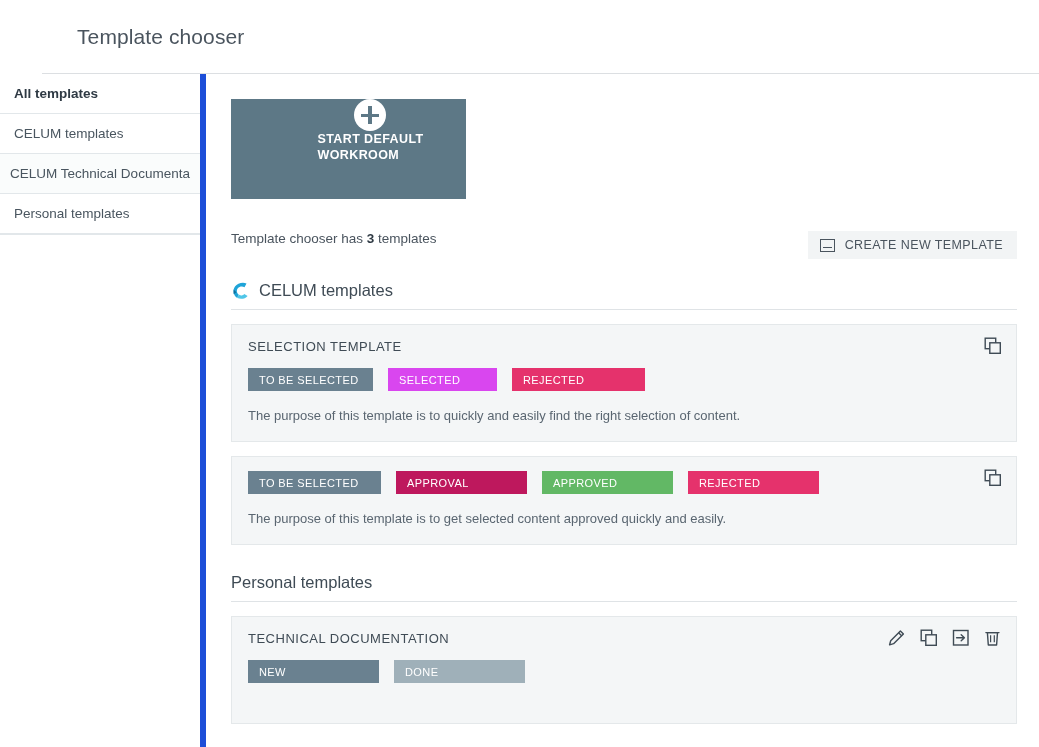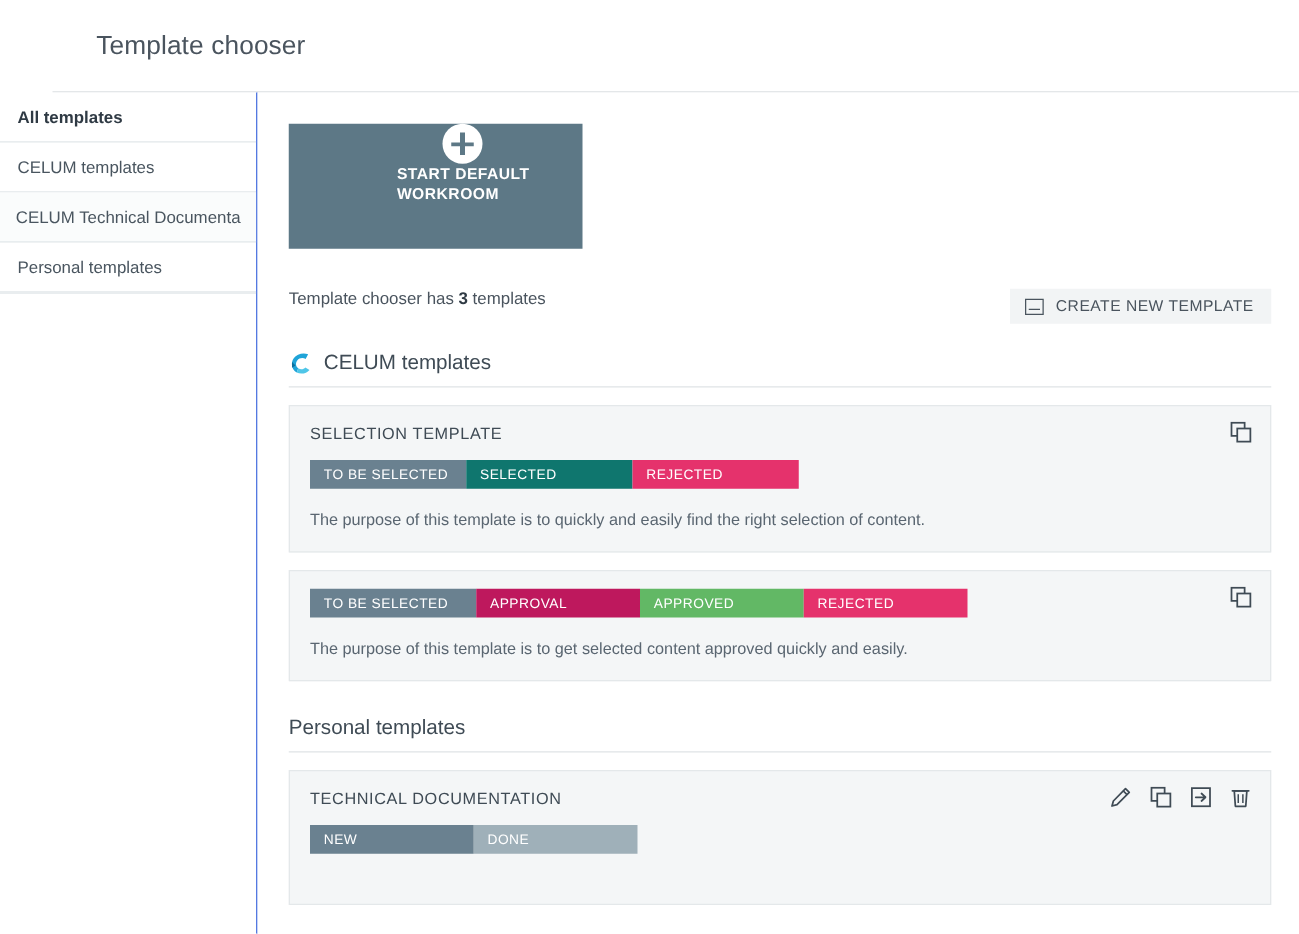--- a/index.html
+++ b/index.html
@@ -34,21 +34,21 @@
   .body {
     display: flex;
     height: 673px;
     align-items: stretch;
   }
 
   
   .sidebar {
     width: 206px;
     min-width: 206px;
-    border-right: 1px solid #1d4ed8;
+    border-right: 6px solid #1d4ed8;
     background: #ffffff;
     overflow: hidden;
   }
   .side-item {
     height: 40px;
     display: flex;
     align-items: center;
     padding: 0 14px;
     border-bottom: 1px solid #e2e7ea;
     font-size: 13.5px;
@@ -185,20 +185,21 @@
     position: relative;
   }
   .card-title {
     font-size: 13px;
     letter-spacing: 0.5px;
     color: #3f4b55;
     margin-bottom: 14px;
   }
   .chips {
     display: flex;
+    gap: 15px;
   }
   .chip {
     height: 23px;
     display: flex;
     align-items: center;
     padding-left: 11px;
     color: #ffffff;
     font-size: 11px;
     letter-spacing: 0.4px;
     white-space: nowrap;
@@ -268,21 +269,21 @@
             <path d="M2.6 8.5 L2.6 13.2 L5.4 11.3 Z" fill="#0d6f9c"></path>
           </svg>
           <div class="group-title">CELUM templates</div>
         </div>
         <div class="card">
           <div class="card-title">SELECTION TEMPLATE</div>
           <div class="chips">
             <div class="chip" style="background: rgb(106, 129, 144); width: 125px;">
               <span>TO BE SELECTED</span>
             </div>
-            <div class="chip" style="background: #0f766e; width: 133px;">
+            <div class="chip" style="background: #d946ef; width: 109px;">
               <span>SELECTED</span>
             </div>
             <div class="chip" style="background: rgb(229, 50, 108); width: 133px;">
               <span>REJECTED</span>
             </div>
           </div>
           <div class="card-desc">The purpose of this template is to quickly and easily find the right selection of content.</div>
           <div class="card-actions">
             <span class="act-icon"><svg viewBox="0 0 18 18" width="18" height="18">
                 <rect x="1.2" y="1.2" width="10.5" height="10.5" fill="none" stroke="#3f4b55" stroke-width="1.4"></rect>

